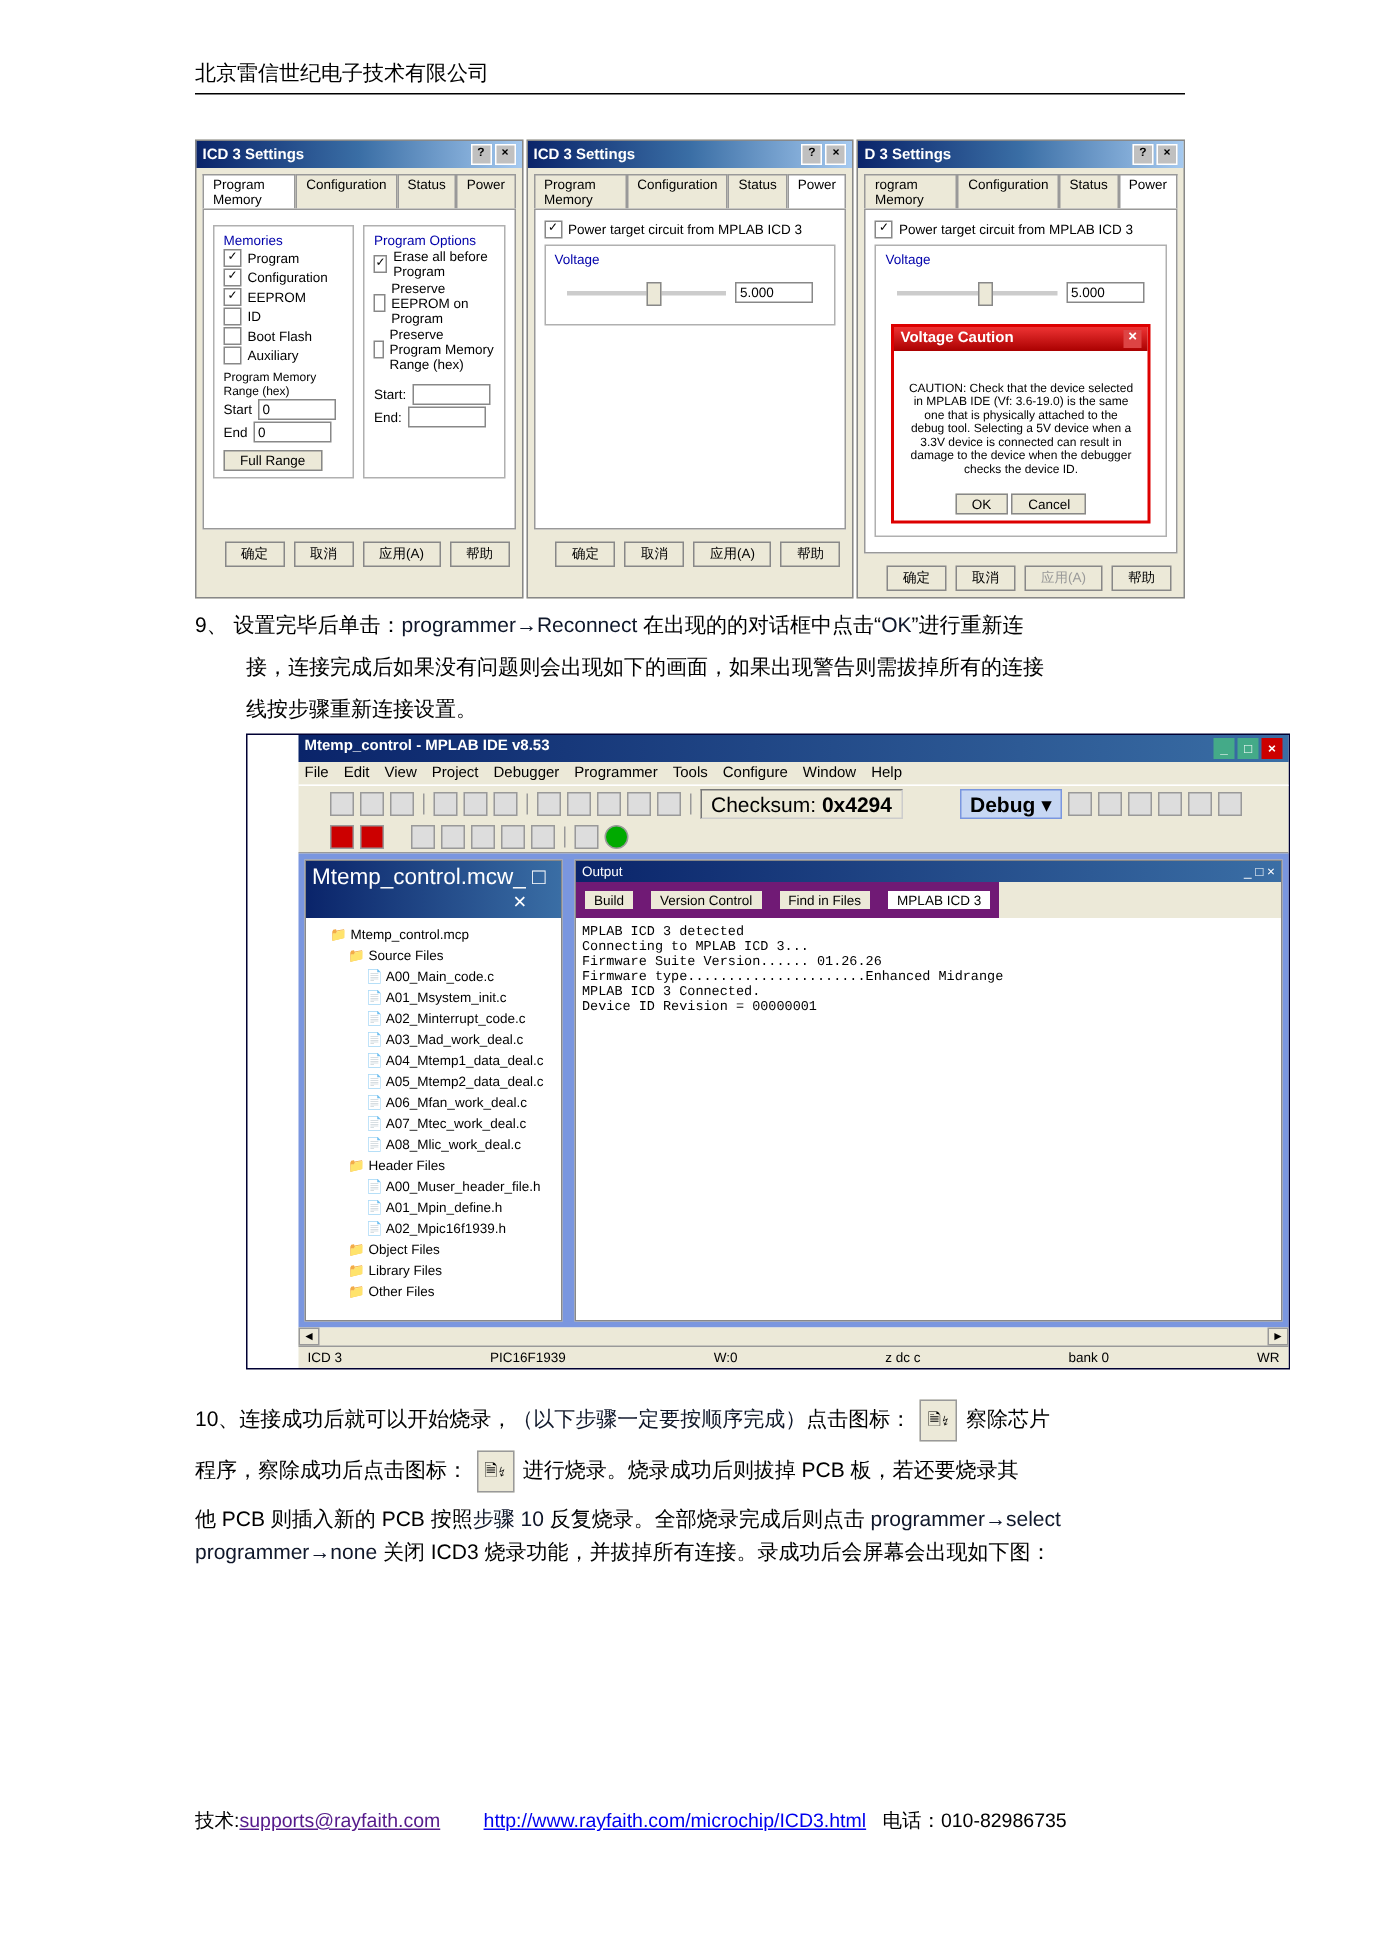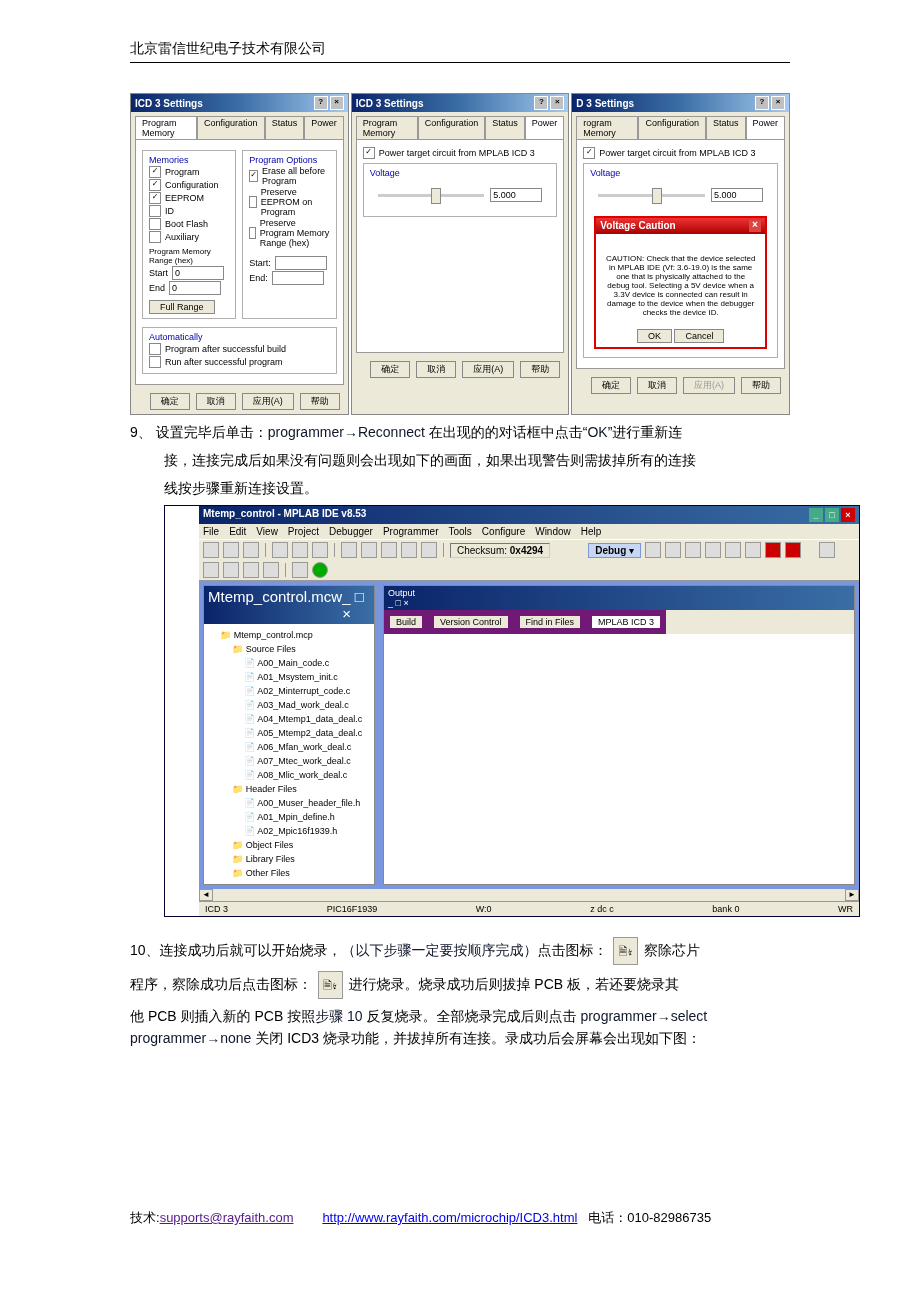--- a/index.html
+++ b/index.html
@@ -129,27 +129,27 @@
   .ide-ctrl span.min, .ide-ctrl span.max { background: #4a8; }
   .ide-menu {
     background: #ece9d8;
     padding: 2px 4px;
     display: flex;
     gap: 10px;
     font-size: 10px;
   }
   .ide-toolbar {
     background: #ece9d8;
-    padding: 2px 4px;
+    padding: 2px 21px;
     display: flex;
     align-items: center;
     gap: 4px;
     border-top: 1px solid #fff;
     border-bottom: 1px solid #999;
-    font-size: 10px;
+    font-size: 14px;
     flex-wrap: wrap;
   }
   .ide-icon { width: 14px; height: 14px; background: #ddd; border: 1px solid #999; }
   .ide-body { display: flex; background: #7a96df; }
   .ide-tree-panel {
     width: 170px;
     border: 1px solid #888;
     margin: 4px;
     background: #fff;
   }
@@ -181,21 +181,20 @@
     display: flex;
     flex-direction: column;
   }
   .ide-output-title {
     background: linear-gradient(to right, #0a246a, #3a6ea5);
     color: #fff;
     font-size: 9px;
     padding: 2px 4px;
     display: flex;
     justify-content: space-between;
-    flex-direction: column;
   }
   .ide-output-tabs {
     display: flex;
     font-size: 9px;
     background: #ece9d8;
   }
   .ide-output-tabs .otab {
     border: 6px solid #701a75;
     padding: 1px 6px;
   }
@@ -332,31 +331,20 @@
             </div>
           <div class="chk-row" style="margin-top:8px">
               <span>Start:</span> 
               <input class="small-input" style="">
             </div>
           <div class="chk-row">
               <span>End:</span> 
               <input class="small-input" style="">
             </div>
         </div>
-      </div>
-      <div class="fieldset">
-        <div style="font-size:9px;color:#00a">Automatically</div>
-        <div class="chk-row">
-            <span class="chk"></span>
-            <span>Program after successful build</span>
-          </div>
-        <div class="chk-row">
-            <span class="chk"></span>
-            <span>Run after successful program</span>
-          </div>
       </div>
     </div>
     <div class="btn-row">
       <div class="btn">确定</div>
       <div class="btn">取消</div>
       <div class="btn">应用(A)</div>
       <div class="btn">帮助</div>
     </div>
   </div>
 
@@ -544,20 +532,26 @@
       <div class="ide-output-title">
         <span>Output</span>
         <span>_ □ ×</span>
       </div>
       <div class="ide-output-tabs">
         <div class="otab">Build</div>
         <div class="otab">Version Control</div>
         <div class="otab">Find in Files</div>
         <div class="otab active">MPLAB ICD 3</div>
       </div>
+      <div class="ide-output-body">MPLAB ICD 3 detected
+Connecting to MPLAB ICD 3...
+Firmware Suite Version...... 01.26.26
+Firmware type......................Enhanced Midrange
+MPLAB ICD 3 Connected.
+Device ID Revision = 00000001</div>
     </div>
   </div>
   <div class="ide-scroll">
     <div class="sb-btn">◄</div>
     <div style="flex:1"></div>
     <div class="sb-btn">►</div>
   </div>
   <div class="ide-status">
     <span>ICD 3</span>
     <span>PIC16F1939</span>

